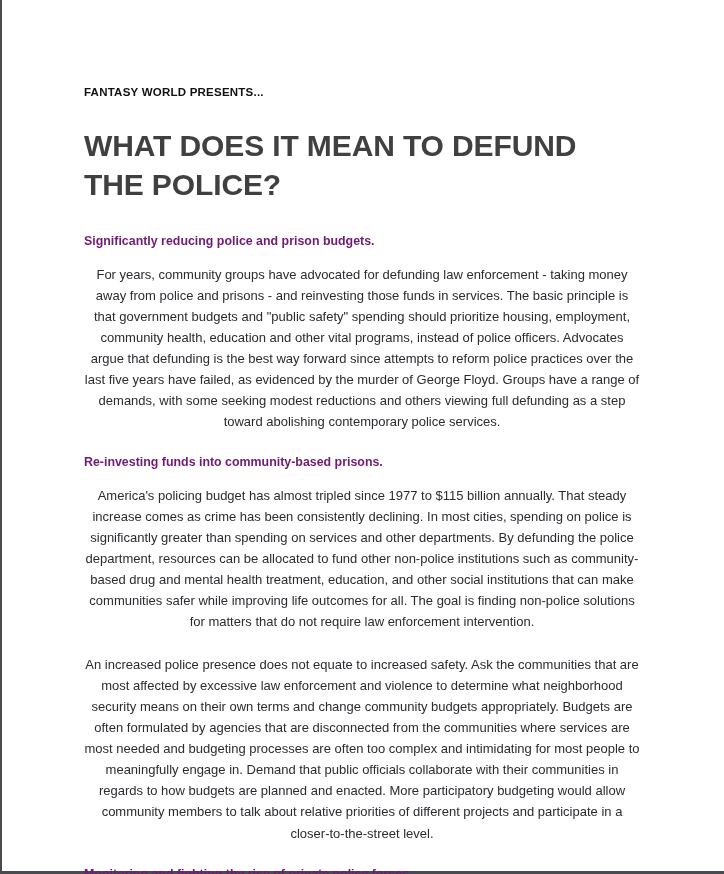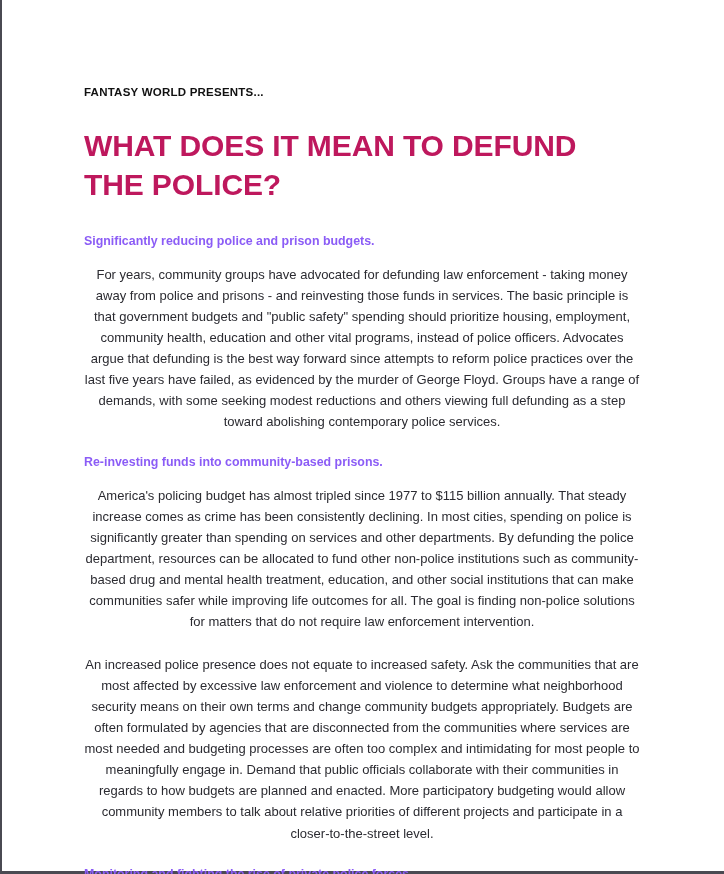--- a/index.html
+++ b/index.html
@@ -36,31 +36,31 @@
     font-weight: bold;
     letter-spacing: 0.02em;
     color: #111111;
     margin: 0 0 26px 0;
     line-height: 1.2;
   }
 
   .doc-title {
     font-size: 30px;
     font-weight: bold;
-    color: #be185d;
+    color: #404040;
     line-height: 1.32;
     letter-spacing: -0.004em;
     margin: 0 0 28px 0;
     max-width: 550px;
   }
 
   .section-heading {
     font-size: 12.4px;
     font-weight: bold;
-    color: #8b5cf6;
+    color: #701a75;
     line-height: 1.35;
     margin: 0 0 14px 0;
   }
 
   .body-text {
     font-size: 13px;
     font-weight: normal;
     color: #2b2b31;
     line-height: 1.62;
     margin: 0 0 22px 0;

